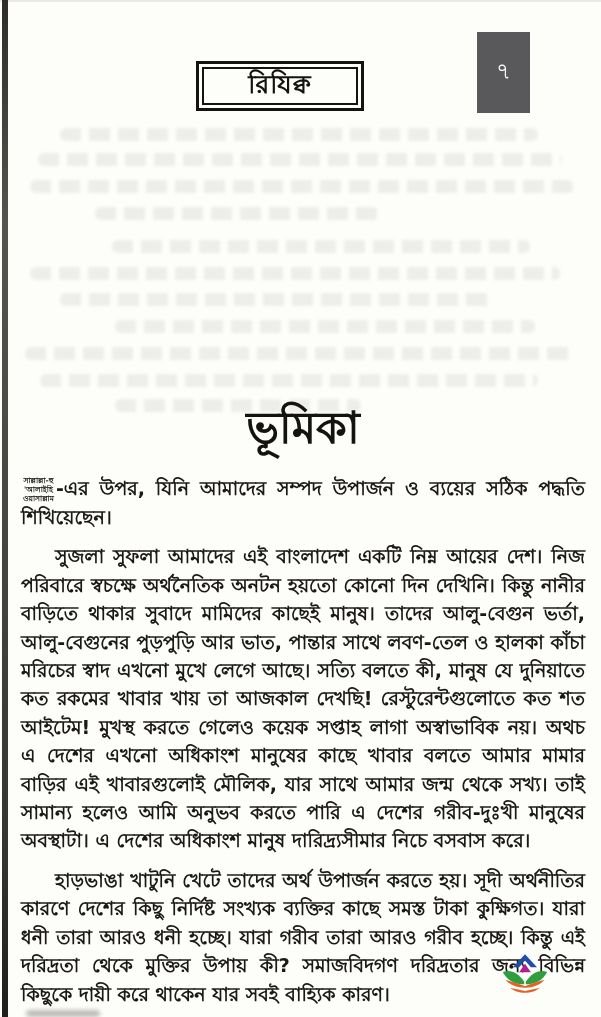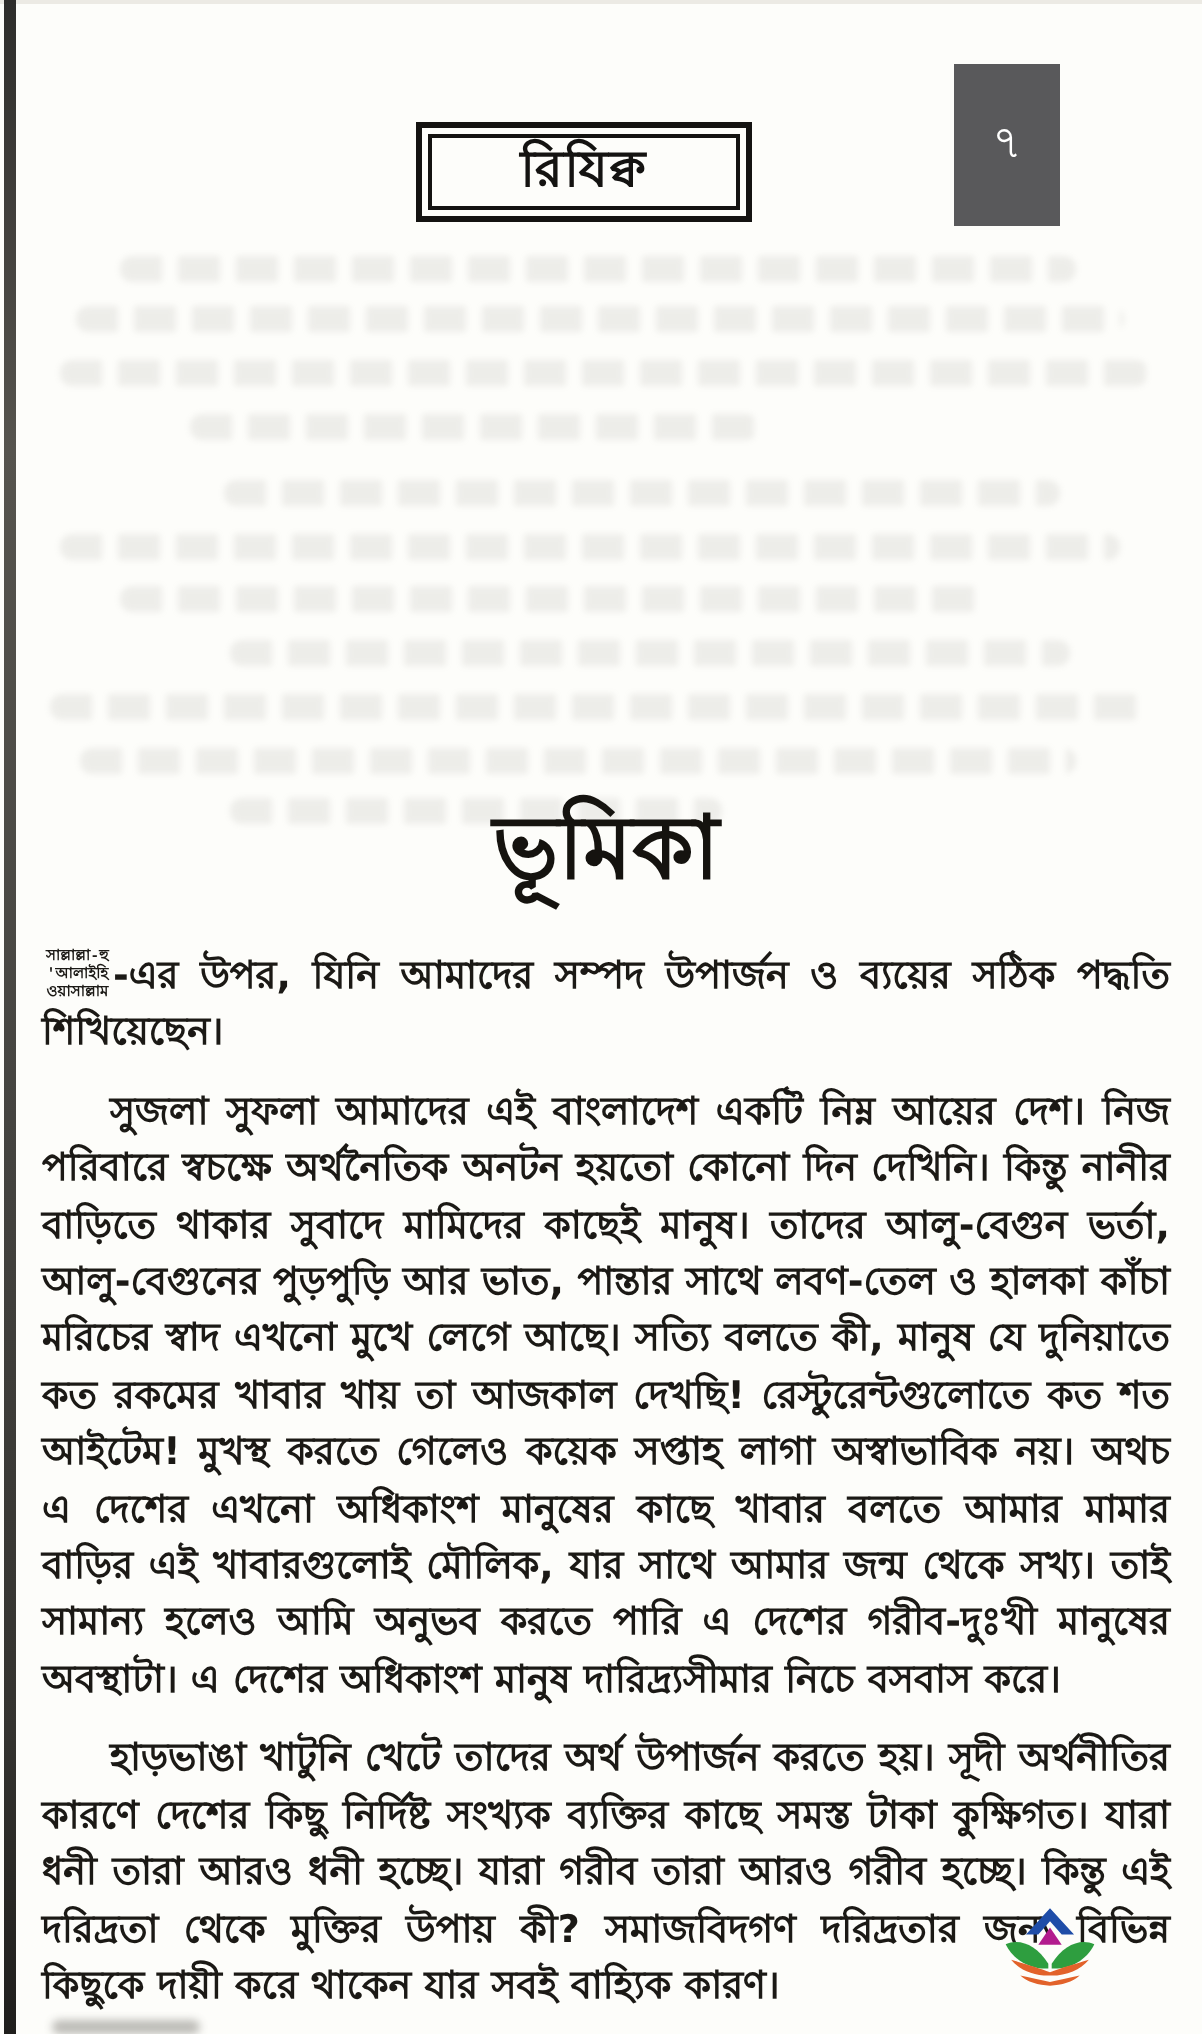--- a/index.html
+++ b/index.html
@@ -13,21 +13,21 @@
   .scan-edge{
     position:absolute;left:2px;top:0;width:6px;height:100%;
     background:linear-gradient(180deg,#2e2d2b 0%,#56544e 22%,#454440 55%,#34332f 85%,#1f1e1c 100%);
   }
   .bottom-smudge{
     position:absolute;left:26px;bottom:0px;width:74px;height:7px;
     background:#6f6d66;opacity:.45;filter:blur(2px);border-radius:4px;
   }
   
   .chapter-box{
-    position:absolute;top:61px;left:208px;width:168px;height:50px;
+    position:absolute;top:61px;left:196px;width:168px;height:50px;
     border:3px solid #141311;background:#fdfdfa;box-sizing:border-box;padding:3px;
   }
   .chapter-box-inner{
     width:100%;height:100%;border:2px solid #141311;box-sizing:border-box;
     display:flex;align-items:center;justify-content:center;
     font-size:25px;font-weight:bold;color:#141311;letter-spacing:1px;
   }
   
   .page-badge{
     position:absolute;left:477px;top:32px;width:53px;height:81px;
@@ -38,34 +38,34 @@
   
   .gline{
     position:absolute;height:13px;border-radius:6px;
     background:repeating-linear-gradient(90deg,#93918a 0 21px,rgba(0,0,0,0) 21px 29px);
     opacity:.14;filter:blur(1.6px);
   }
   
   .content{position:absolute;left:21px;top:398px;width:564px;color:#1b1915;}
   .heading{
     margin:0 0 16px 0;text-align:center;
-    font-family:Liberation Mono, monospace;
+    font-family:Liberation Sans, sans-serif;
     font-size:44px;line-height:60px;font-weight:bold;color:#15130f;
   }
   .para{
     margin:0;font-size:19px;line-height:28.4px;text-align:justify;
     font-weight:600;color:#1b1915;
   }
   .para + .para{margin-top:11px;}
   .indent{text-indent:34px;}
   .honorific{
     display:inline-block;vertical-align:middle;margin:0 2px;
     font-size:7.5px;line-height:9px;font-weight:700;text-align:center;white-space:nowrap;
   }
-  .honorific span{display:block;font-family:Liberation Mono, monospace;}
+  .honorific span{display:block;}
   
   .logo{position:absolute;left:502px;top:953px;width:46px;height:42px;}
   .logo svg{width:100%;height:100%;display:block;}
 </style>
 </head>
 <body>
 
 <div class="page">
 
   <div class="scan-edge"></div>

